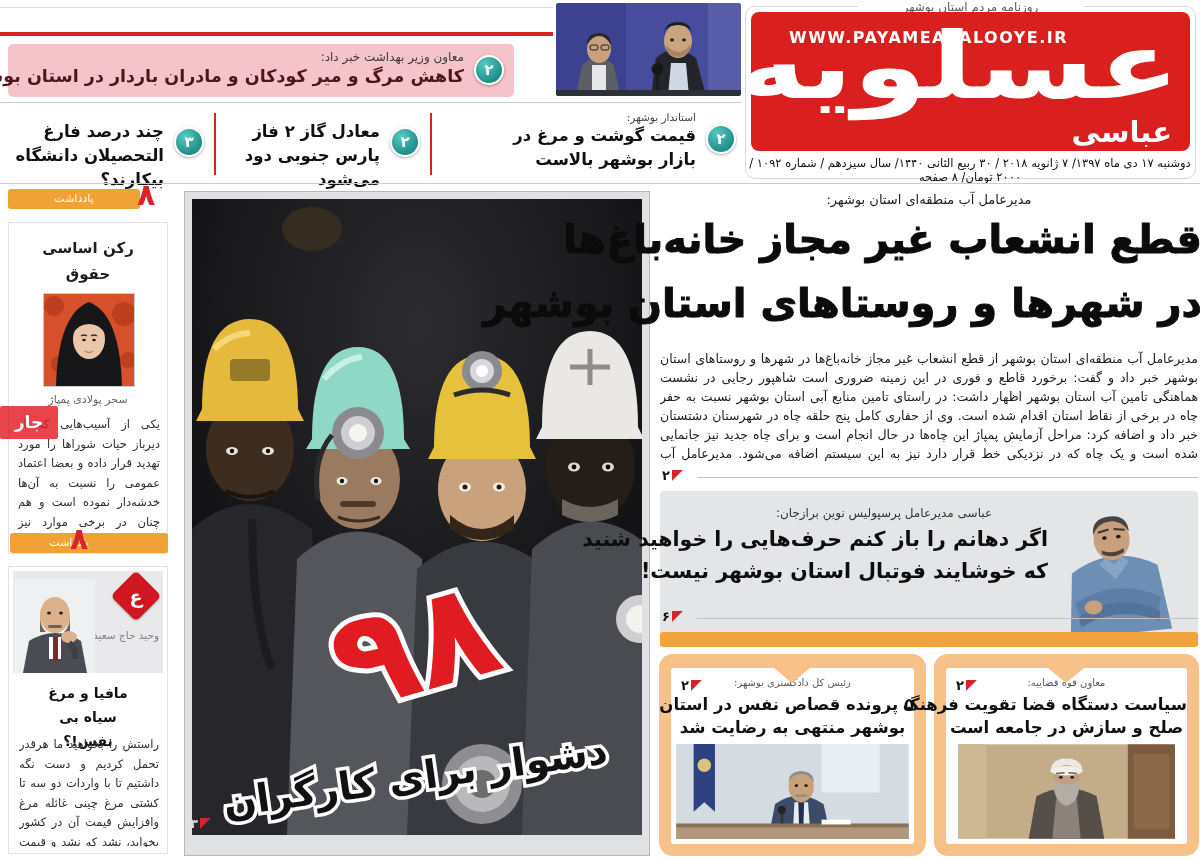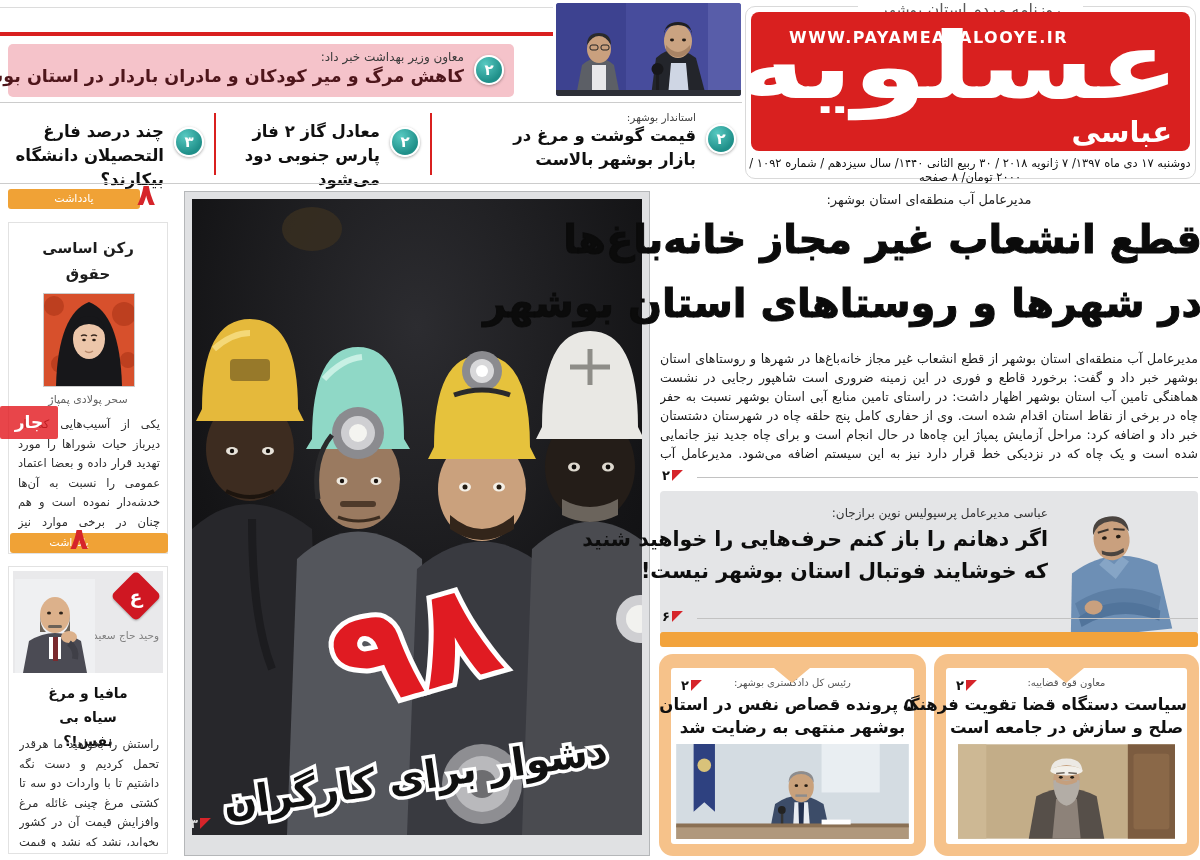--- a/index.html
+++ b/index.html
@@ -5,21 +5,21 @@
   * { margin:0; padding:0; box-sizing:border-box; }
   body { font-family:"DejaVu Sans", sans-serif; background:#fff; }
   .page { position:relative; width:1200px; height:860px; background:#fff; overflow:hidden; margin:0 auto; }
   .abs { position:absolute; }
   .rtl { direction:rtl; unicode-bidi:plaintext; }
 
   
   .thin-line-left { left:0; top:7px; width:553px; height:1px; background:#dcdcdc; }
   .red-rule { left:0; top:32px; width:553px; height:4px; background:#d9201f; }
   .masthead-frame { left:745px; top:6px; width:451px; height:173px; border:1px solid #d9d9d9; border-radius:10px; }
-  .tagline { left:858px; top:0; width:225px; text-align:center; font-size:16px; color:#5a5a5a; letter-spacing:1px; background:#fff; padding:0 6px; }
+  .tagline { left:858px; top:0; width:225px; text-align:center; font-size:12px; color:#5a5a5a; letter-spacing:1px; background:#fff; padding:0 6px; }
   .masthead-red { left:751px; top:12px; width:439px; height:139px; background:#d9201f; border-radius:8px; overflow:hidden; }
   .m-url { position:absolute; left:38px; top:16px; color:#fff; font-weight:bold; font-size:16px; letter-spacing:1.5px; }
   .logo-main { position:absolute; right:10px; top:2px; color:#fff; font-weight:bold; font-size:92px; line-height:1.15; transform:scaleX(1.3); transform-origin:right top; }
   .logo-sub { position:absolute; right:18px; bottom:2px; color:#fff; font-weight:bold; font-size:29px; }
   .dateline { left:748px; top:156px; width:444px; text-align:center; font-size:11.5px; color:#111; }
 
   .press-photo { left:556px; top:3px; width:185px; height:93px; border-radius:3px; overflow:hidden; }
 
   .pink-box { left:8px; top:44px; width:506px; height:53px; background:#f5c3ca; border-radius:5px; }
   .pb-kicker { position:absolute; right:50px; top:6px; font-size:12px; color:#3a3a3a; }
@@ -67,21 +67,21 @@
   .pmark-tri { width:11px; height:11px; background:#d6242a; clip-path:polygon(0 0, 100% 0, 0 100%); }
   .mrule { height:1px; background:#c2c2c2; }
 
   
   .lead-kicker { left:660px; top:192px; width:538px; text-align:center; font-size:13px; color:#222; }
   .lead-line { left:656px; width:546px; text-align:center; font-size:40px; font-weight:bold; color:#0b0b0b; white-space:nowrap; -webkit-text-stroke:1px #0b0b0b; }
   .lead-body { left:660px; top:349px; width:538px; height:116px; font-size:12.5px; line-height:19px; text-align:justify; color:#1c1c1c; direction:rtl; overflow:hidden; }
 
   .quote-box { left:660px; top:491px; width:538px; height:143px; background:#e4e5e7; border-radius:4px; }
   .q-photo { position:absolute; right:0; top:0; width:162px; height:143px; }
-  .q-kicker { position:absolute; left:60px; right:150px; top:15px; font-size:12px; color:#333; }
+  .q-kicker { position:absolute; left:60px; right:150px; top:15px; text-align:center; font-size:12px; color:#333; }
   .q-line { position:absolute; left:40px; right:150px; text-align:center; font-size:20.5px; font-weight:bold; color:#0d0d0d; white-space:nowrap; }
 
   .orange-rule { left:660px; top:632px; width:538px; height:15px; background:#f2a33c; border-radius:3px; }
 
   .peach-box { top:654px; height:202px; background:#f6c28a; border-radius:14px; }
   .white-card { position:absolute; top:14px; background:#fff; border-radius:3px; }
   .notch { position:absolute; top:14px; width:36px; height:15px; background:#f6c28a; clip-path:polygon(0 0,100% 0,50% 100%); }
   .p-kicker { position:absolute; top:9px; left:0; width:100%; text-align:center; font-size:10px; color:#555; }
   .p-headline { position:absolute; top:25px; left:0; width:100%; text-align:center; font-size:16.5px; font-weight:bold; line-height:23px; color:#101010; white-space:nowrap; }
   .p-photo { position:absolute; bottom:5px; }

